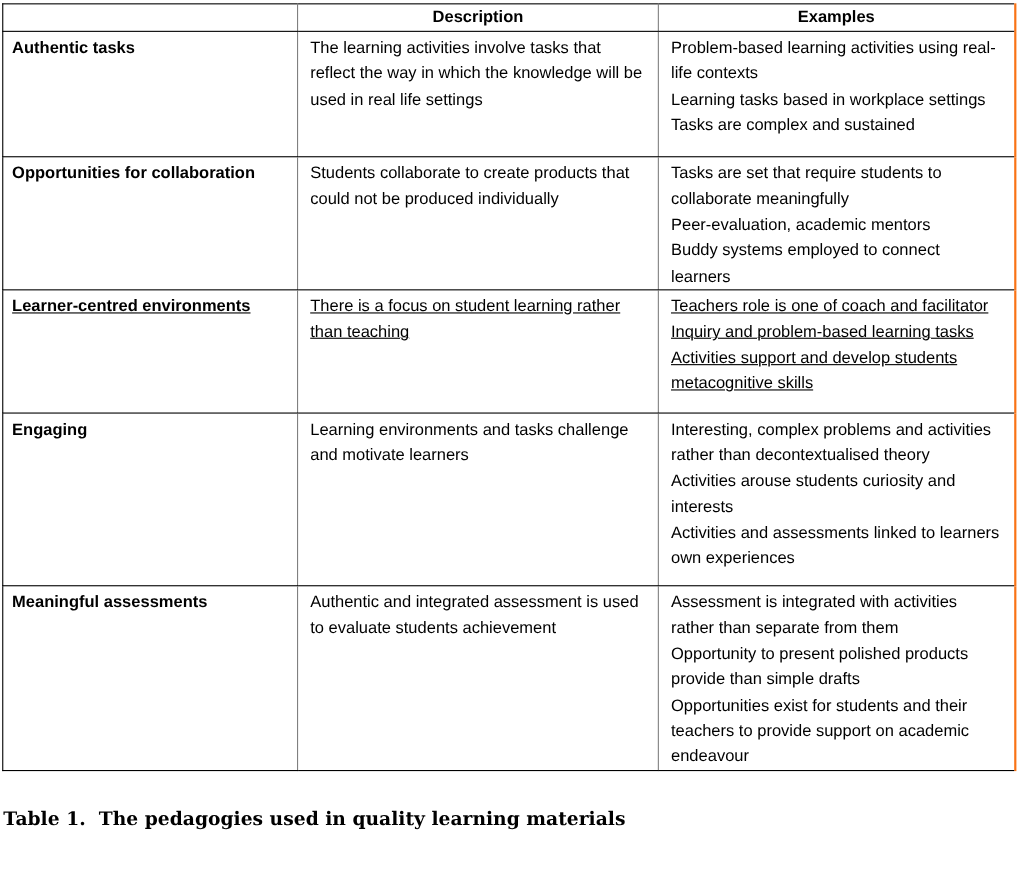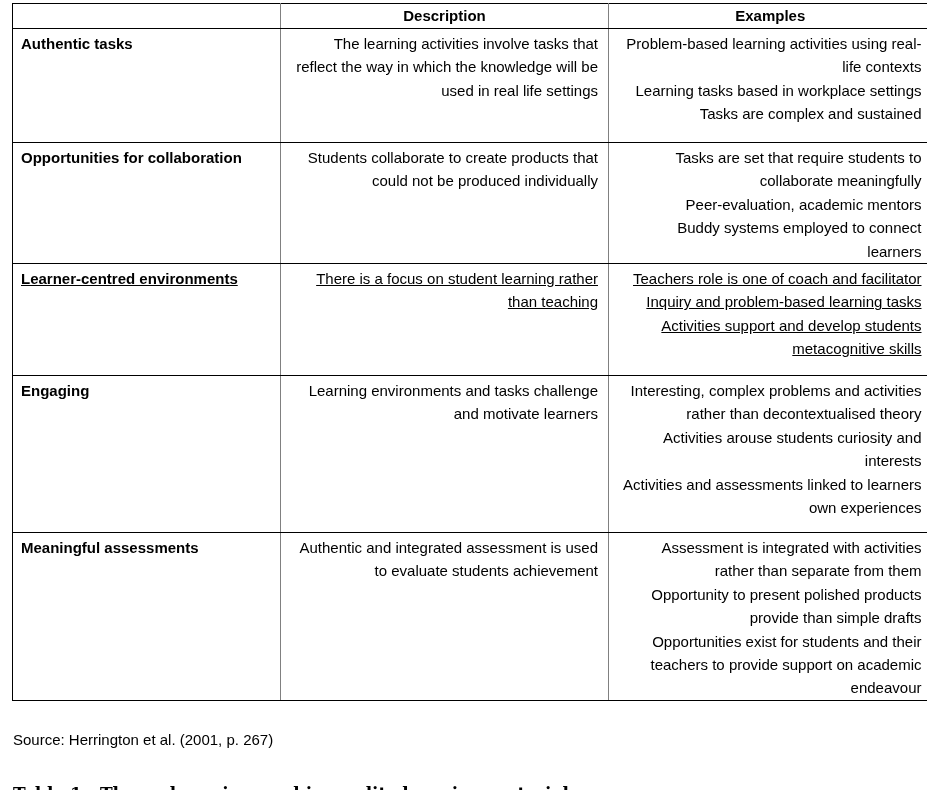--- a/index.html
+++ b/index.html
@@ -6,21 +6,21 @@
   html, body {
     margin: 0; padding: 0;
     background: #ffffff;
     width: 927px; height: 790px;
     font-family: "Liberation Sans", sans-serif;
     color: #000000;
   }
   .page {
     position: relative;
     width: 927px; height: 790px;
-    padding: 3px 0 0 12px;
+    padding: 3px 0 0 2px;
   }
   table.ped-table {
     border-collapse: collapse;
     table-layout: fixed;
     width: 920px;
     border: 1px solid #000000;
   }
   table.ped-table col.c1 { width: 268px; }
   table.ped-table col.c2 { width: 328px; }
   table.ped-table col.c3 { width: 324px; }
@@ -41,21 +41,21 @@
     font-weight: bold;
     text-align: center;
     vertical-align: middle;
     padding: 0;
     line-height: 24px;
   }
   td.ped {
     font-weight: bold;
     padding: 3px 8px 0 8px;
   }
-  td.desc, td.ex { padding: 3px 10px 0 11px; text-align: right; }
+  td.desc, td.ex { padding: 3px 10px 0 11px; }
   tr.r0 { height: 114px; margin-top: 27px; }
   tr.r1 { height: 113px; }
   tr.r2 { height: 112px; text-decoration: underline; }
   tr.r3 { height: 157px; }
   tr.r4 { height: 163px; }
   .source {
     margin-top: 30px;
     margin-left: 1px;
     font-size: 15px;
     line-height: 18px;
@@ -130,19 +130,18 @@
         <td class="desc">Authentic and integrated assessment is used to evaluate students achievement</td>
         <td class="ex">
           <div>Assessment is integrated with activities rather than separate from them</div>
           <div>Opportunity to present polished products provide than simple drafts</div>
           <div>Opportunities exist for students and their teachers to provide support on academic endeavour</div>
         </td>
       </tr>
     </tbody>
   </table>
 
-  <div class="source">Source: Herrington et al. (2001, p. 267)</div>
 
   <div class="caption">
     <span class="cap-label">Table 1.</span><span>The pedagogies used in quality learning materials</span>
   </div>
 
 </div>
 
 </body></html>

